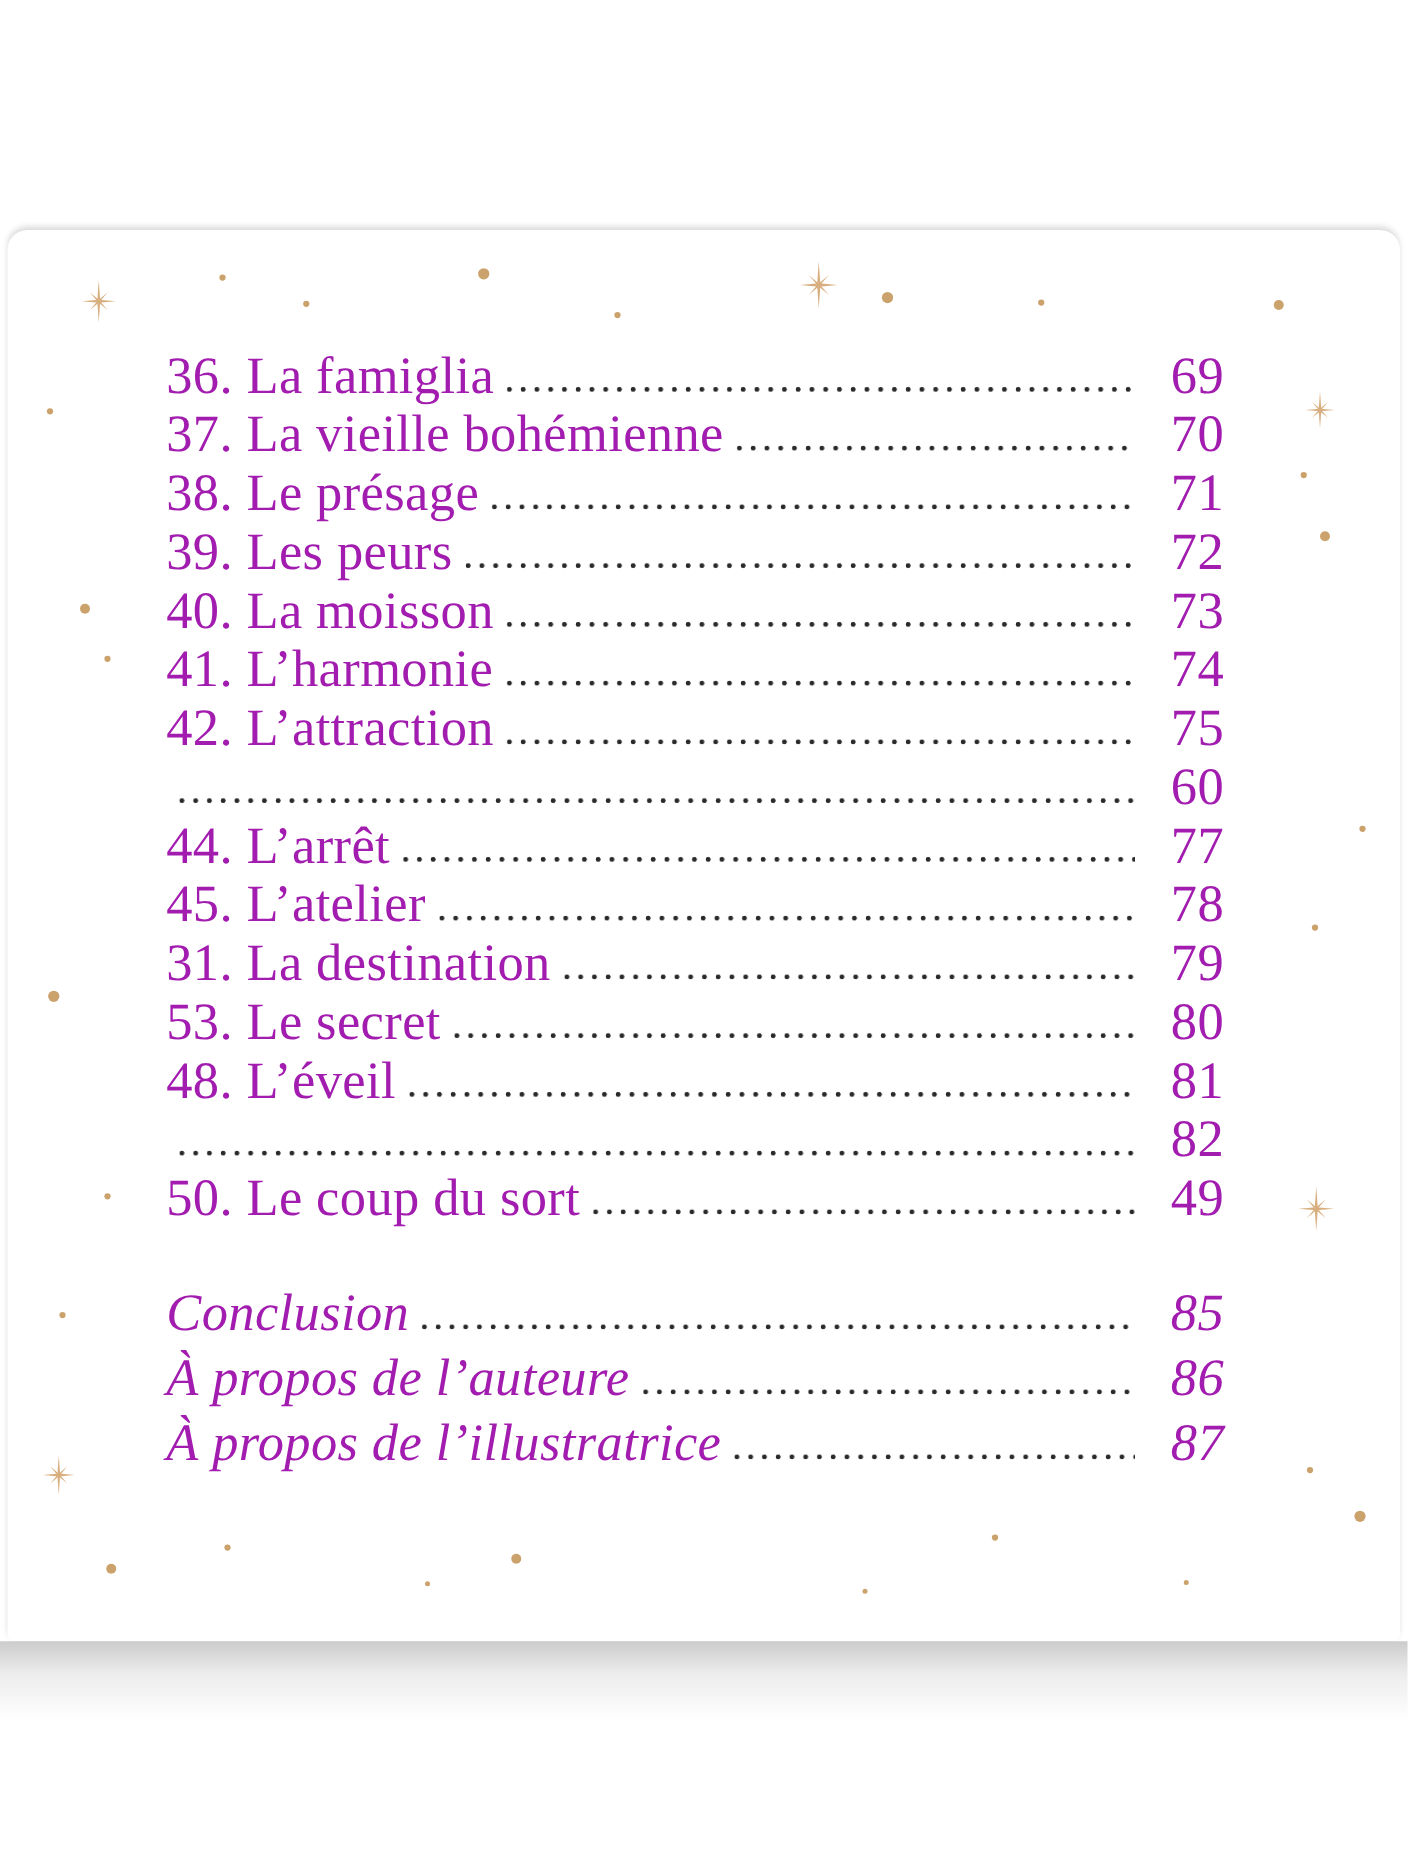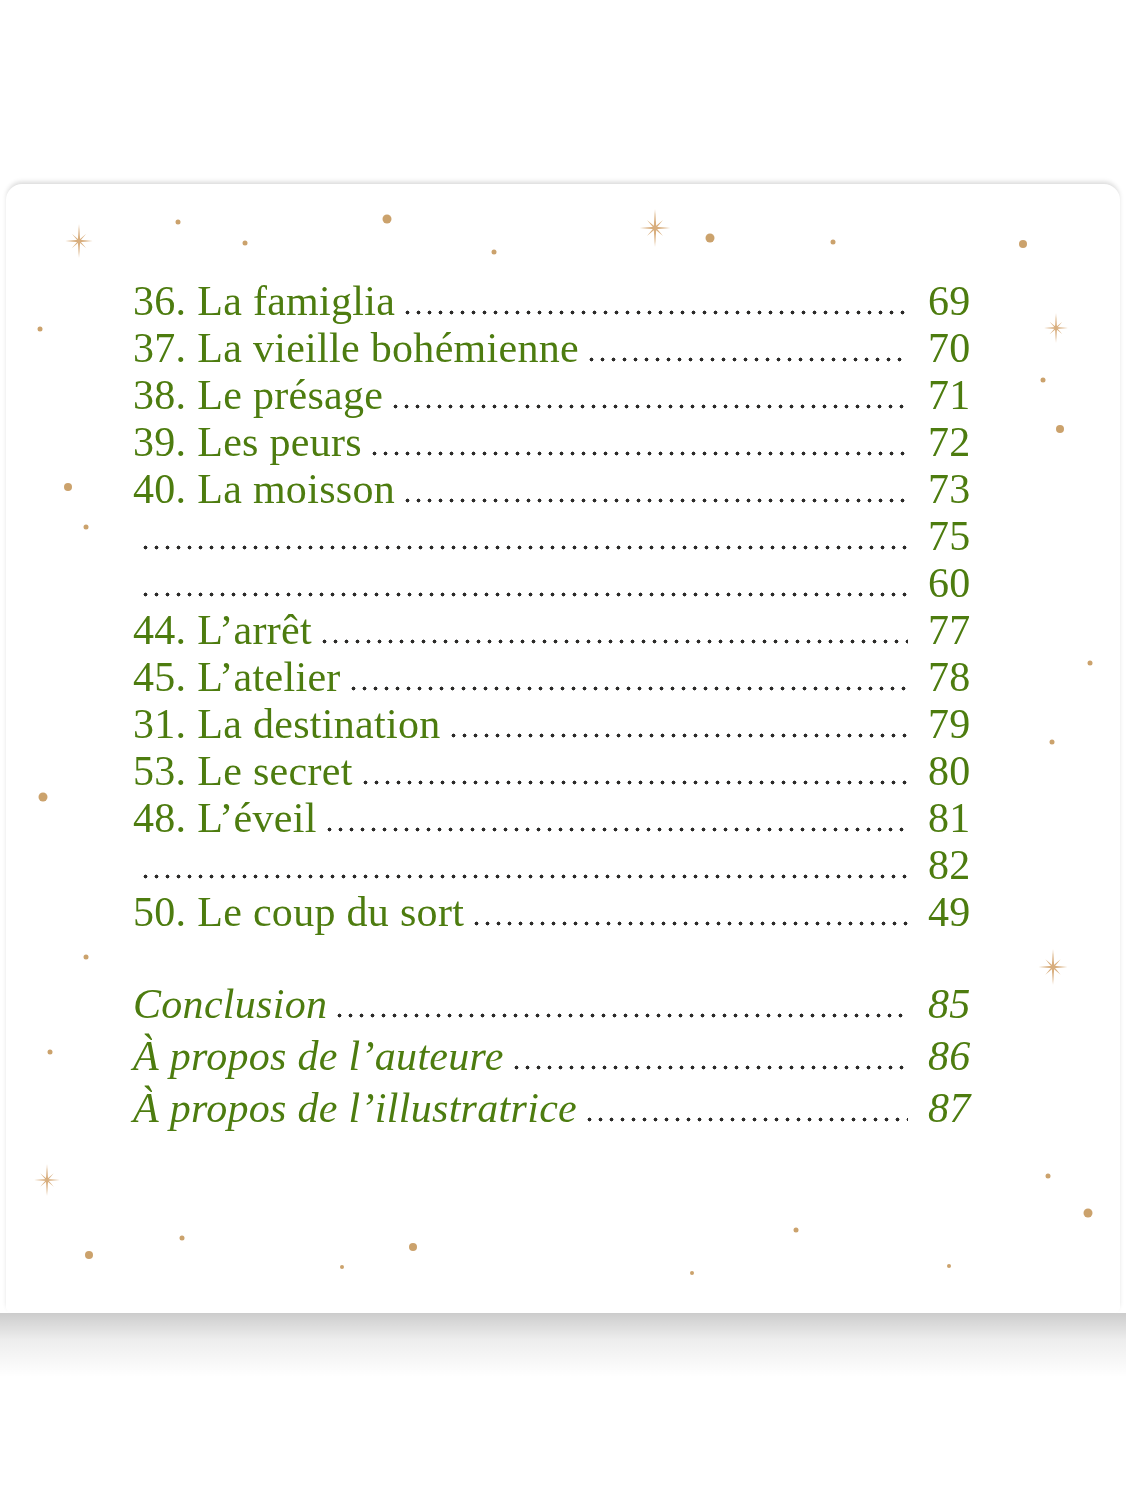--- a/index.html
+++ b/index.html
@@ -34,21 +34,21 @@
       rgba(0,0,0,0.20),
       rgba(0,0,0,0.07) 42%,
       rgba(0,0,0,0.0) 100%);
     pointer-events: none;
   }
   .toc {
     position: absolute;
     left: 133px;
     right: 138px;
     top: 278px;
-    color: #4d7c0f;
+    color: #a21caf;
     font-size: 42px;
     letter-spacing: 0.3px;
   }
   .toc-row {
     display: flex;
     align-items: baseline;
     height: 47px;
     line-height: 47px;
     white-space: nowrap;
   }
@@ -67,21 +67,21 @@
     flex: 1;
     height: 5px;
     margin: 0 20px 0 10px;
     background-image: radial-gradient(circle at 2.5px 2.5px, #2b2a28 1.7px, rgba(0,0,0,0) 2.2px);
     background-size: 11px 5px;
     background-repeat: repeat-x;
     background-position: left bottom;
   }
   .toc-page {
     width: 60px;
-    text-align: left;
+    text-align: center;
     flex: 0 0 auto;
   }
   .decorations {
     position: absolute;
     inset: 0;
     pointer-events: none;
   }
   .sparkle {
     position: absolute;
     transform: translate(-50%, -50%);
@@ -212,20 +212,26 @@
         <span class="toc-title">39. Les peurs</span>
         <span class="toc-dots"></span>
         <span class="toc-page">72</span>
       </div>
       <div class="toc-row">
         <span class="toc-title">40. La moisson</span>
         <span class="toc-dots"></span>
         <span class="toc-page">73</span>
       </div>
       <div class="toc-row">
+        <span class="toc-title">41. L’harmonie</span>
+        <span class="toc-dots"></span>
+        <span class="toc-page">74</span>
+      </div>
+      <div class="toc-row">
+        <span class="toc-title">42. L’attraction</span>
         <span class="toc-dots"></span>
         <span class="toc-page">75</span>
       </div>
       <div class="toc-row">
         <span class="toc-dots"></span>
         <span class="toc-page">60</span>
       </div>
       <div class="toc-row">
         <span class="toc-title">44. L’arrêt</span>
         <span class="toc-dots"></span>

